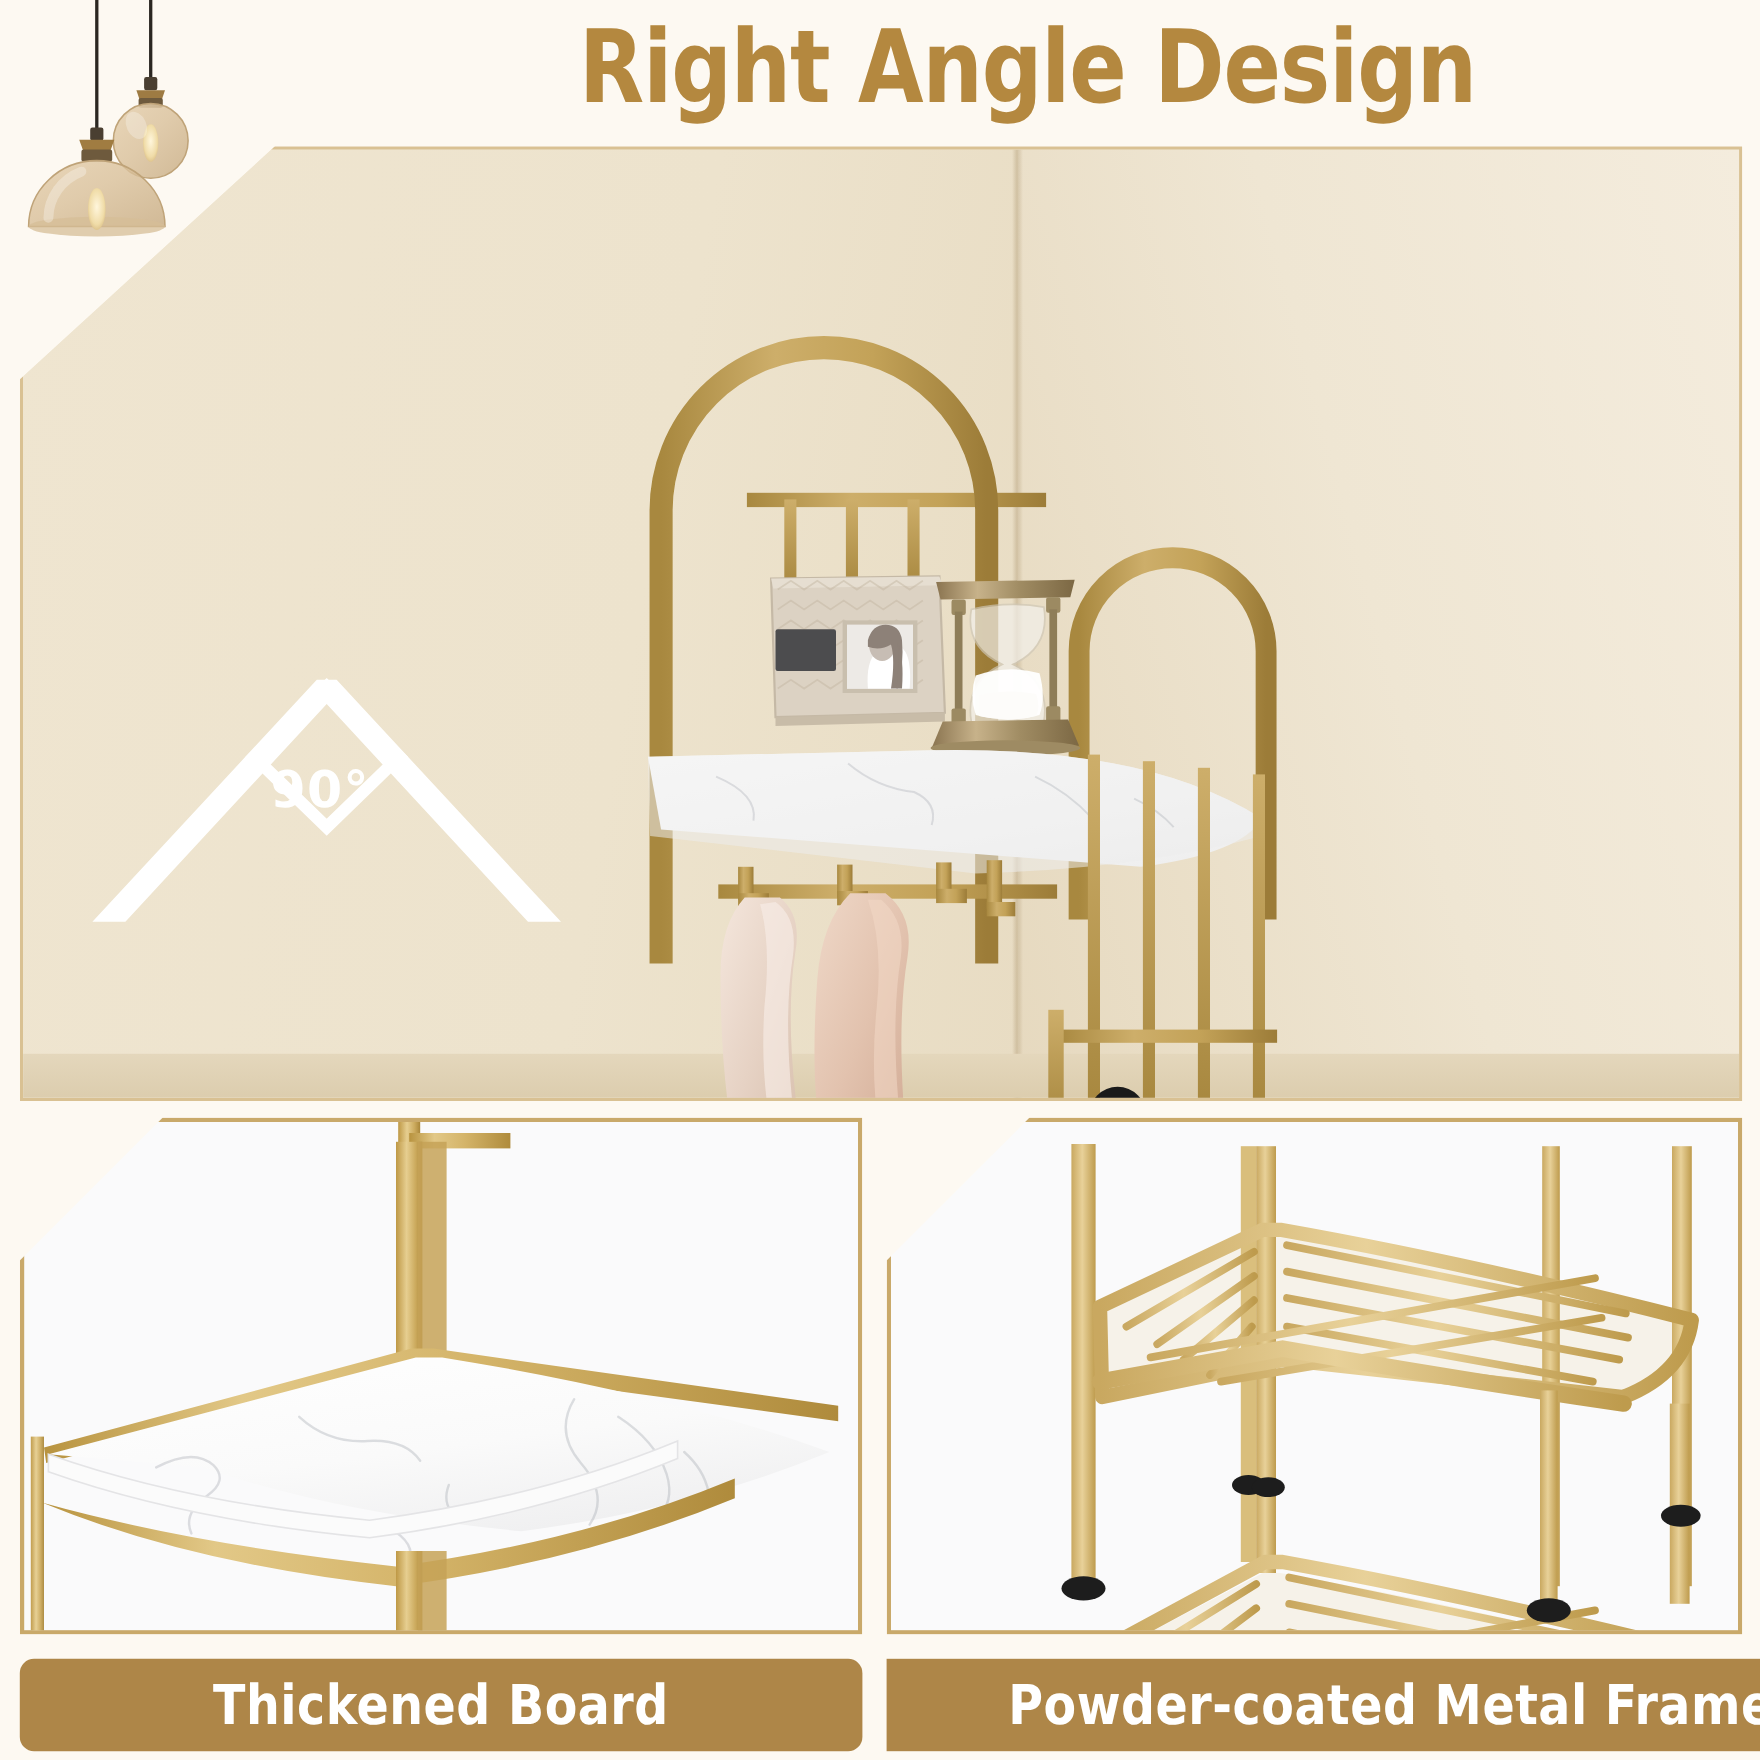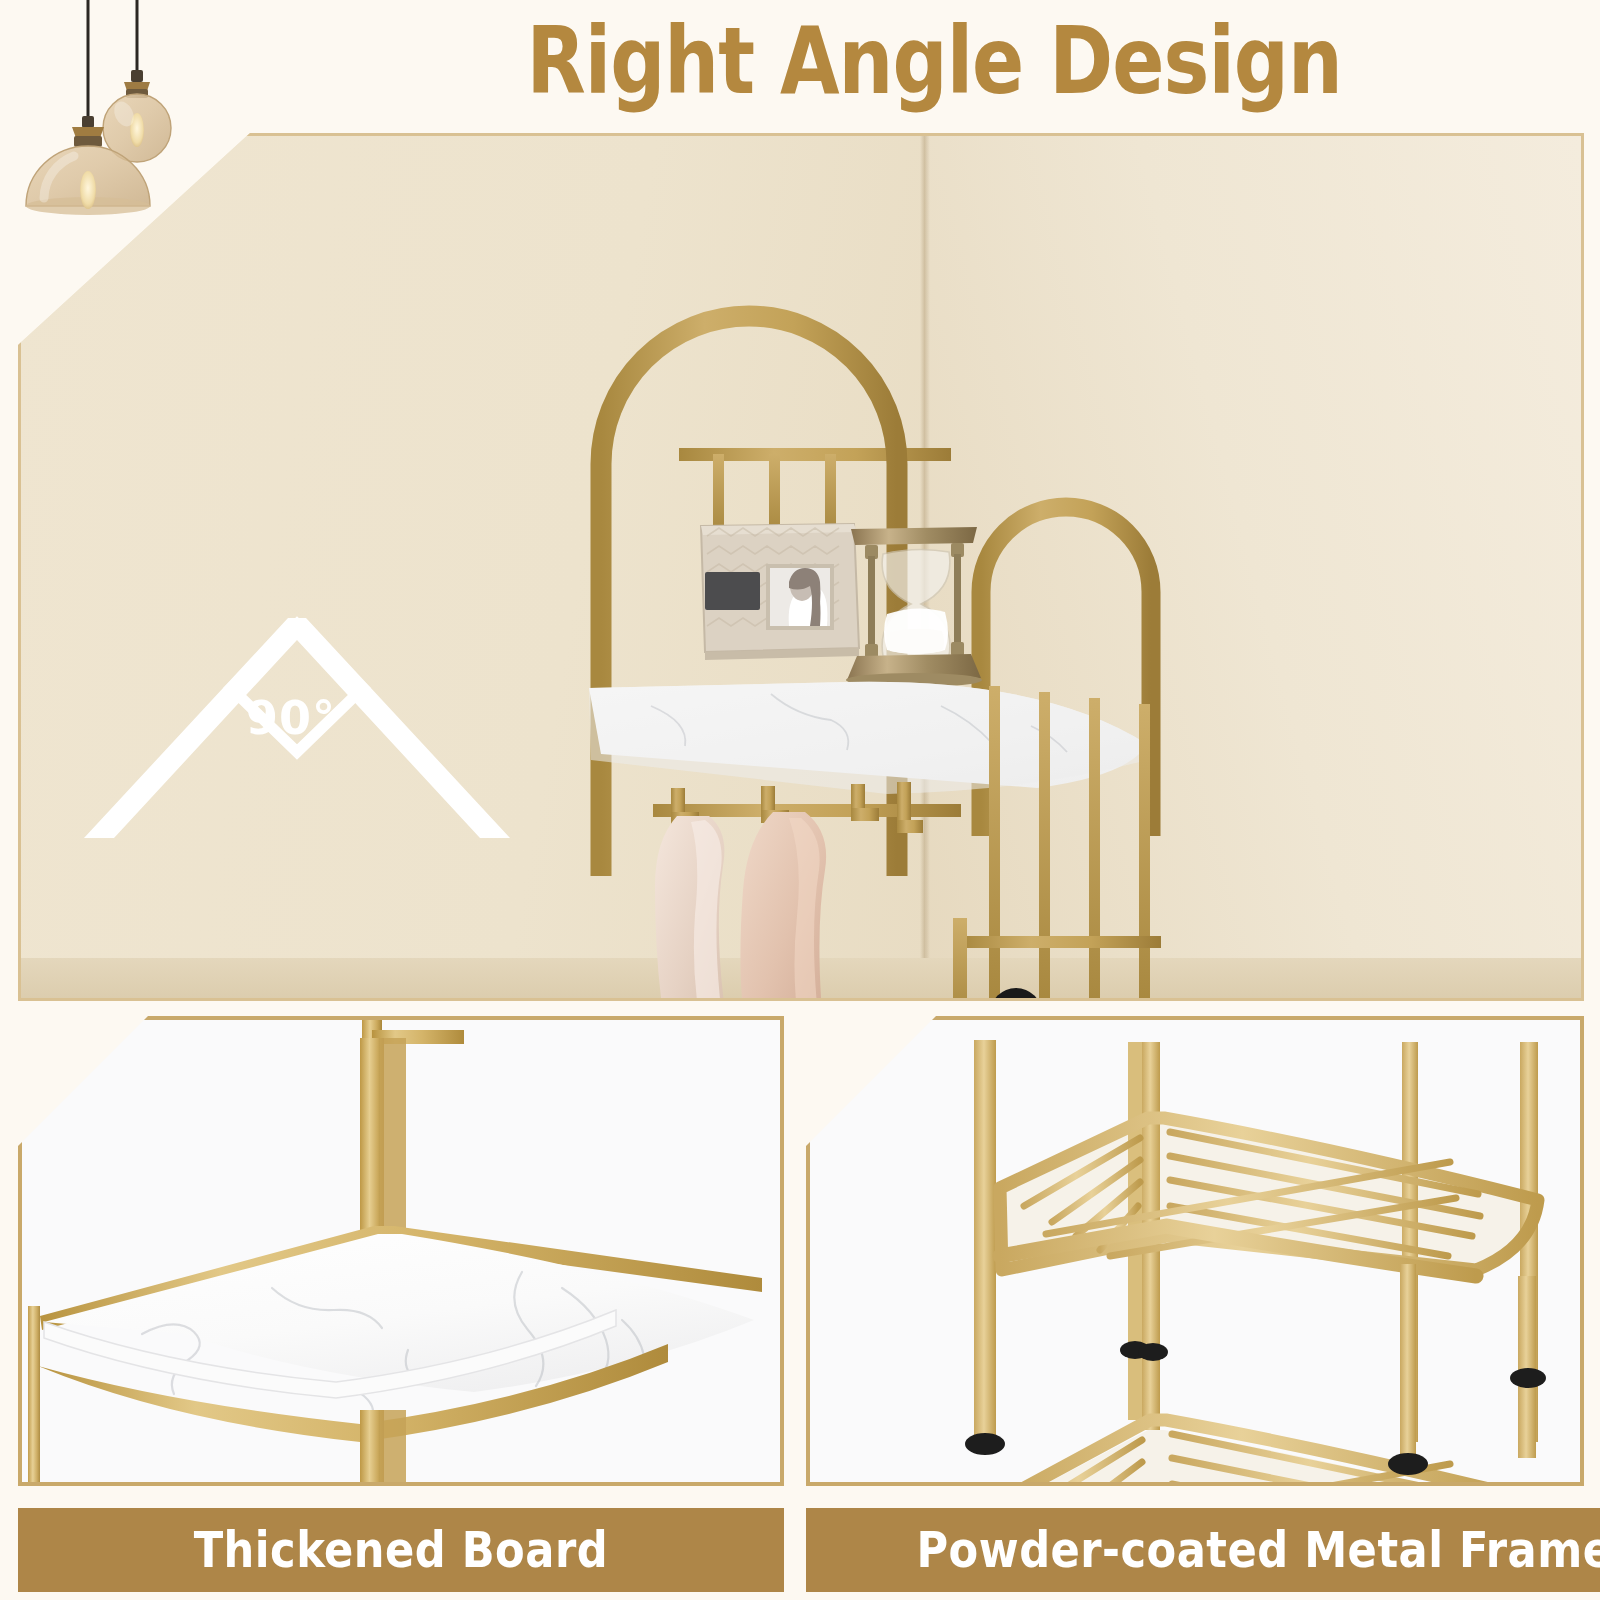--- a/index.html
+++ b/index.html
@@ -69,21 +69,21 @@
     overflow:hidden;
   }
   #panel-board { left:18px;  width:766px; }
   #panel-frame { left:806px; width:778px; }
 
   .caption-bar {
     position:absolute; top:1508px; height:84px;
     background:#AE8648;
     display:flex; align-items:center; justify-content:center;
   }
-  #caption-board { left:18px;  width:766px; }
+  #caption-board { left:18px;  width:766px;border-radius:13px; }
   #caption-frame { left:806px; width:916px; }
   .caption-bar span {
     color:#FFFFFF;
     font-size:50px;
     font-weight:bold;
     font-family:"DejaVu Sans Condensed","Liberation Sans",sans-serif;
     letter-spacing:.5px;
     white-space:nowrap;
     transform:scaleX(.96);
   }

